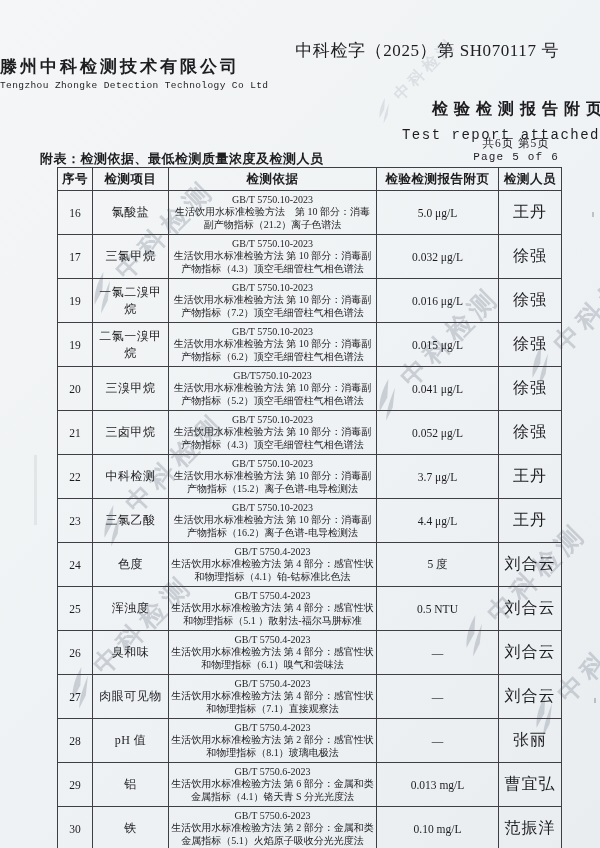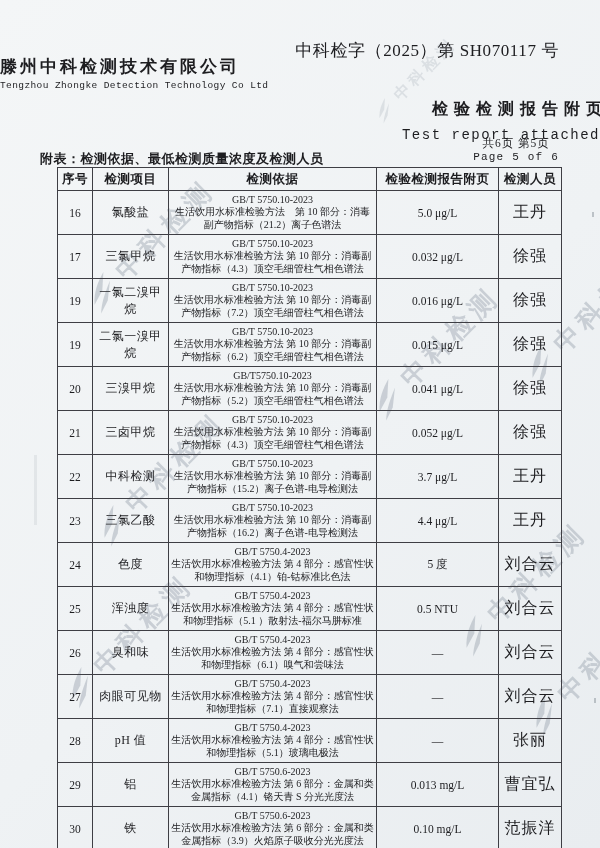--- a/index.html
+++ b/index.html
@@ -256,39 +256,39 @@
           <td class="c-basis">
             <div><span class="std">GB/T 5750.4-2023</span><span>生活饮用水标准检验方法 第 4 部分：感官性状和物理指标（7.1）直接观察法</span></div>
           </td>
           <td class="c-conc">—</td>
           <td class="c-person">刘合云</td>
         </tr>
         <tr>
           <td class="c-no">28</td>
           <td class="c-item">pH 值</td>
           <td class="c-basis">
-            <div><span class="std">GB/T 5750.4-2023</span><span>生活饮用水标准检验方法 第 4 部分：感官性状和物理指标（5.1）玻璃电极法</span></div>
+            <div><span class="std">GB/T 5750.4-2023</span><span>生活饮用水标准检验方法 第 2 部分：感官性状和物理指标（8.1）玻璃电极法</span></div>
           </td>
           <td class="c-conc">—</td>
           <td class="c-person">张丽</td>
         </tr>
         <tr>
           <td class="c-no">29</td>
           <td class="c-item">铝</td>
           <td class="c-basis">
             <div><span class="std">GB/T 5750.6-2023</span><span>生活饮用水标准检验方法 第 6 部分：金属和类金属指标（4.1）铬天青 S 分光光度法</span></div>
           </td>
           <td class="c-conc">0.013 mg/L</td>
           <td class="c-person">曹宜弘</td>
         </tr>
         <tr>
           <td class="c-no">30</td>
           <td class="c-item">铁</td>
           <td class="c-basis">
-            <div><span class="std">GB/T 5750.6-2023</span><span>生活饮用水标准检验方法 第 6 部分：金属和类金属指标（3.9）火焰原子吸收分光光度法</span></div>
+            <div><span class="std">GB/T 5750.6-2023</span><span>生活饮用水标准检验方法 第 2 部分：金属和类金属指标（5.1）火焰原子吸收分光光度法</span></div>
           </td>
           <td class="c-conc">0.10 mg/L</td>
           <td class="c-person">范振洋</td>
         </tr>
       </tbody>
   </table>
 
   <div class="speck" style="left:594px; top:104px; width:2px; height:6px;"></div>
   <div class="speck" style="left:592px; top:212px; width:2px; height:5px;"></div>
   <div class="speck" style="left:594px; top:698px; width:2px; height:5px;"></div>

